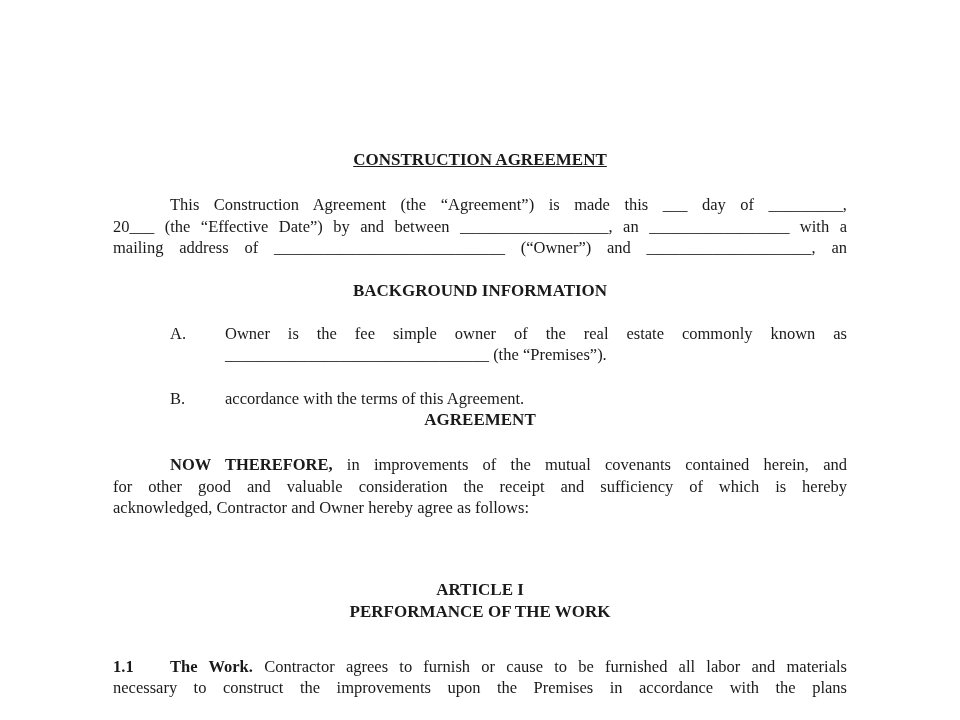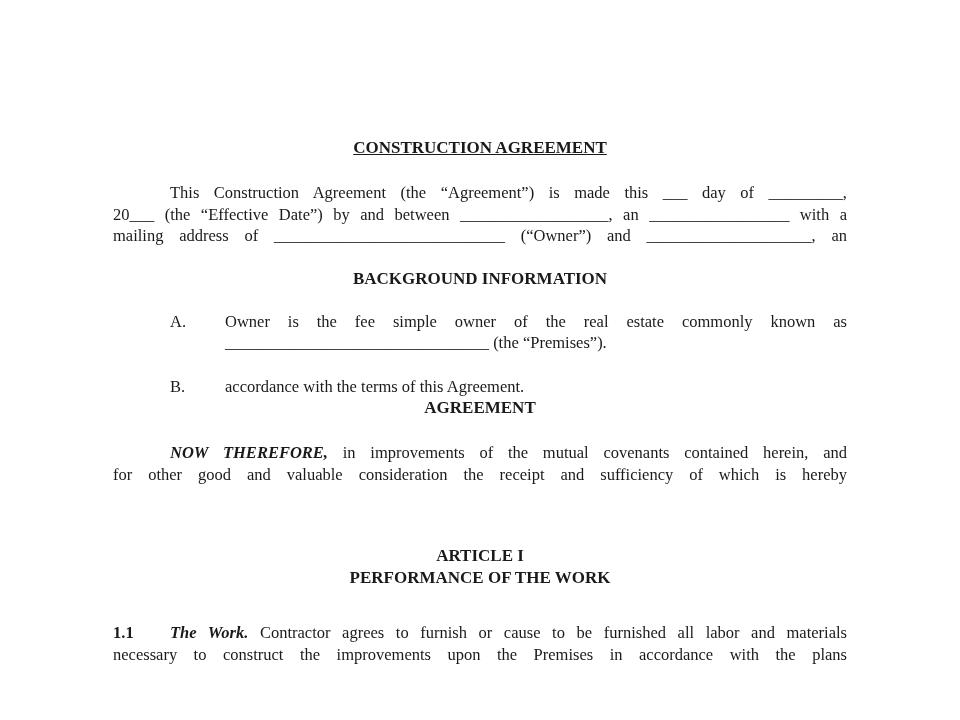--- a/index.html
+++ b/index.html
@@ -12,21 +12,21 @@
     width: 960px;
     height: 720px;
     background: #ffffff;
     overflow: hidden;
     font-family: "Liberation Serif", "DejaVu Serif", serif;
     color: #1a1a1a;
   }
   .content {
     position: absolute;
     left: 113px;
-    top: 0;
+    top: 12px;
     width: 734px;
   }
   .line {
     font-size: 16.5px;
     line-height: 21.5px;
     white-space: normal;
   }
   
   .j {
     text-align: justify;
@@ -37,21 +37,21 @@
     text-align: left;
   }
   .indent { padding-left: 57px; }
   .heading {
     text-align: center;
     font-weight: bold;
     font-size: 17px;
     line-height: 22px;
   }
   .underlined { text-decoration: underline; }
-  .bold { font-weight: bold; font-style: italic; }
+  .bold { font-weight: bold; }
   .recital {
     position: relative;
     padding-left: 112px;
   }
   .recital .marker {
     position: absolute;
     left: 57px;
     top: 0;
     font-size: 16.5px;
     line-height: 21.5px;
@@ -98,20 +98,21 @@
       <div class="line l">accordance with the terms of this Agreement.</div>
     </div>
 
     <div class="heading mt-aghead">AGREEMENT</div>
 
     <div class="mt-now">
       <div class="line j indent">
         <span class="bold">NOW THEREFORE,</span><span> in improvements of the mutual covenants contained herein, and</span>
       </div>
       <div class="line j">for other good and valuable consideration the receipt and sufficiency of which is hereby</div>
+      <div class="line l">acknowledged, Contractor and Owner hereby agree as follows:</div>
     </div>
 
     <div class="heading mt-article">
       <div>ARTICLE I</div>
       <div>PERFORMANCE OF THE WORK</div>
     </div>
 
     <div class="mt-sec11">
       <div class="line j">
         <span class="secnum">1.1</span><span class="bold">The Work.</span><span> Contractor agrees to furnish or cause to be furnished all labor and materials</span>

